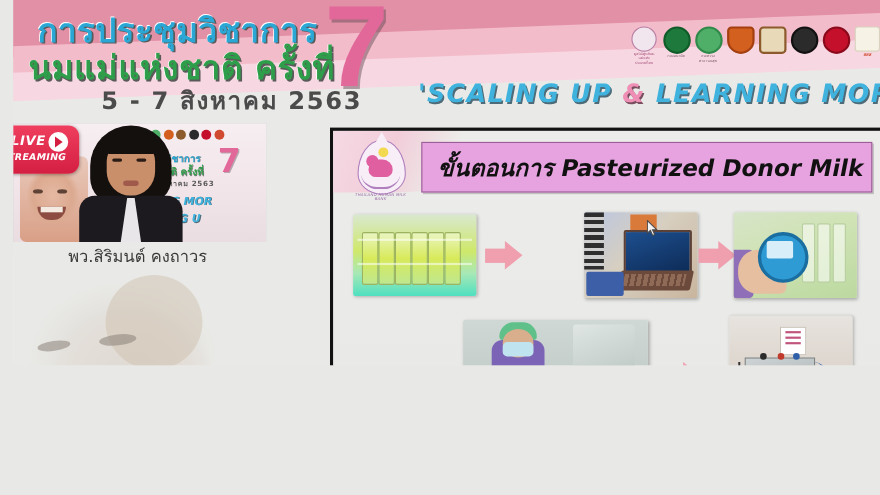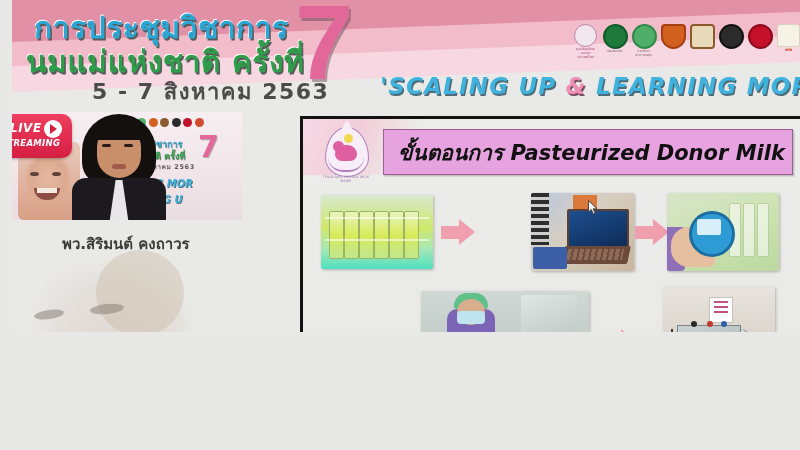--- a/index.html
+++ b/index.html
@@ -110,21 +110,21 @@
   .sp-shirt{position:absolute;left:38px;top:68px;width:34px;height:42px;background:#e9e6ea;
     clip-path:polygon(40% 0,60% 0,78% 100%,22% 100%);}
   .live-badge{position:absolute;left:-16px;top:2px;width:76px;height:44px;
     background:linear-gradient(180deg,#ef3e5e,#d41f42);border-radius:0 10px 10px 0;
     box-shadow:0 1px 3px rgba(0,0,0,.3);overflow:hidden;}
   .live-badge .lv{position:absolute;left:14px;top:7px;font-size:12px;font-weight:bold;color:#fff;font-style:italic;letter-spacing:.5px;}
   .live-badge .st{position:absolute;left:5px;top:24px;font-size:8.5px;font-weight:bold;color:#fff;font-style:italic;letter-spacing:.3px;}
   .live-badge .pcircle{position:absolute;left:48px;top:6px;width:18px;height:18px;border-radius:50%;background:#fff;}
   .live-badge .ptri{position:absolute;left:54px;top:10px;width:0;height:0;border-left:7px solid #d41f42;border-top:5px solid transparent;border-bottom:5px solid transparent;}
   .speaker-name{
-    position:absolute;left:50px;top:232px;font-size:15px;color:#3a3a3a;font-weight:bold;white-space:nowrap;
+    position:absolute;left:50px;top:221px;font-size:15px;color:#3a3a3a;font-weight:normal;white-space:nowrap;
   }
 
   
   .panel{
     position:absolute;left:288px;top:116px;width:506px;height:318px;
     background:#e9eae7;border:3px solid #121212;box-shadow:2px 2px 0 rgba(0,0,0,.25);
   }
   .panel-inner{position:absolute;inset:0;background:linear-gradient(180deg,#ececea 0%,#e8e9e6 100%);overflow:hidden;font-style:italic;}
   .panel-swirl{position:absolute;left:-10px;top:-8px;width:160px;height:64px;
     background:linear-gradient(110deg,#f5dce6 0%,#f2cdd9 40%,rgba(242,205,217,0) 72%);border-radius:0 0 60% 0;}

